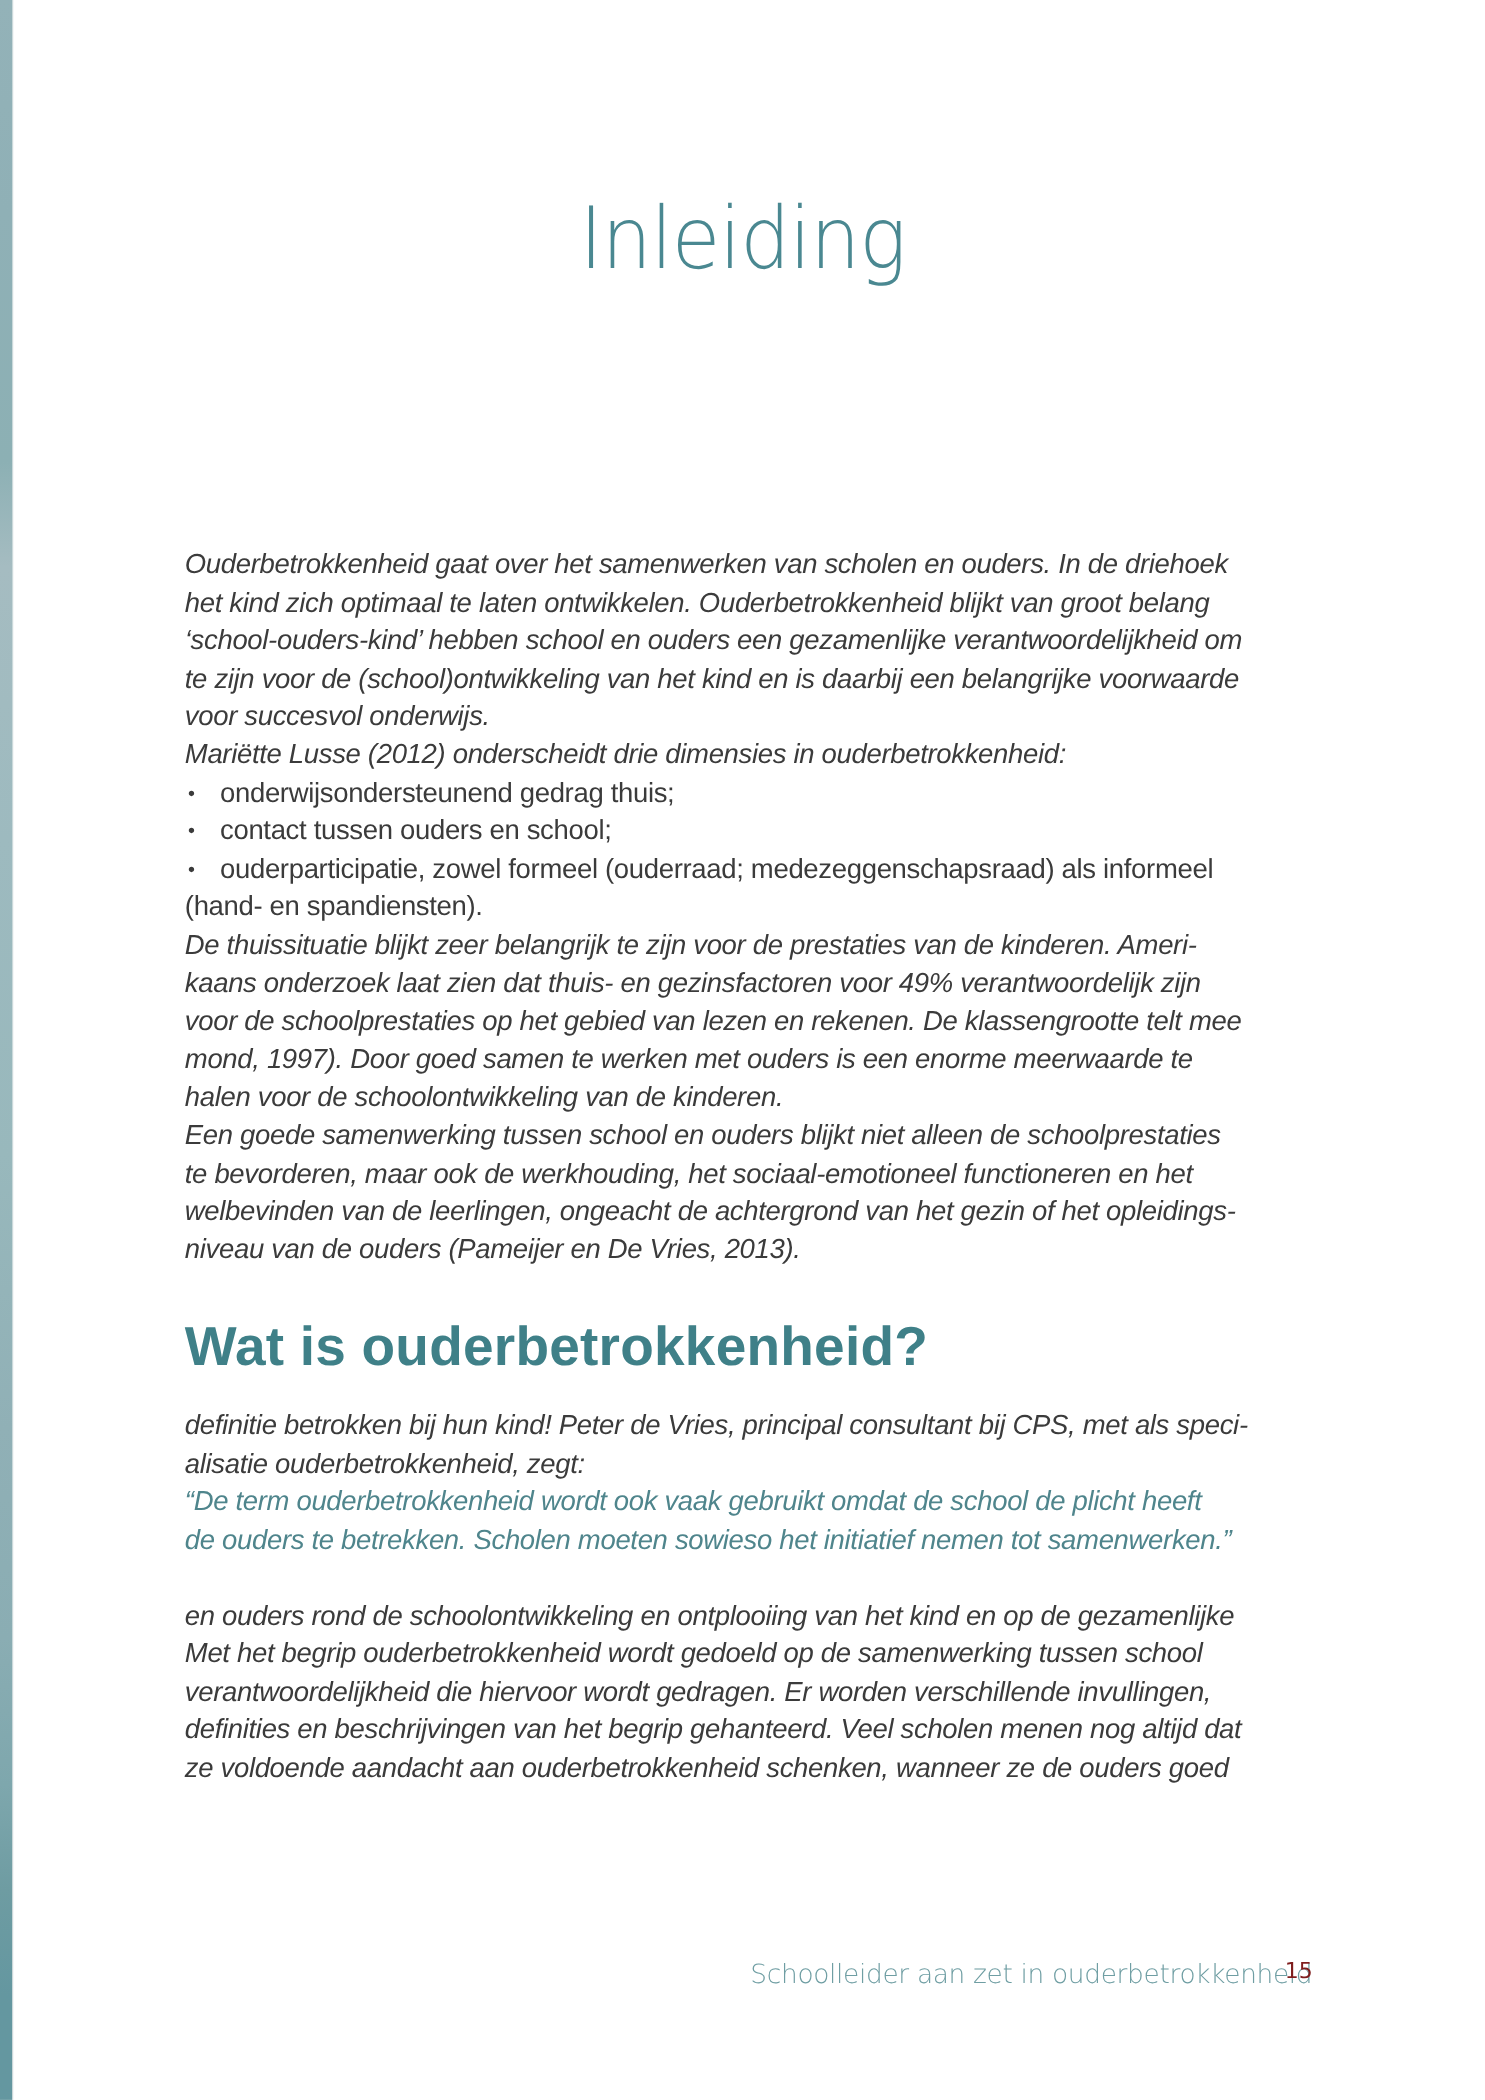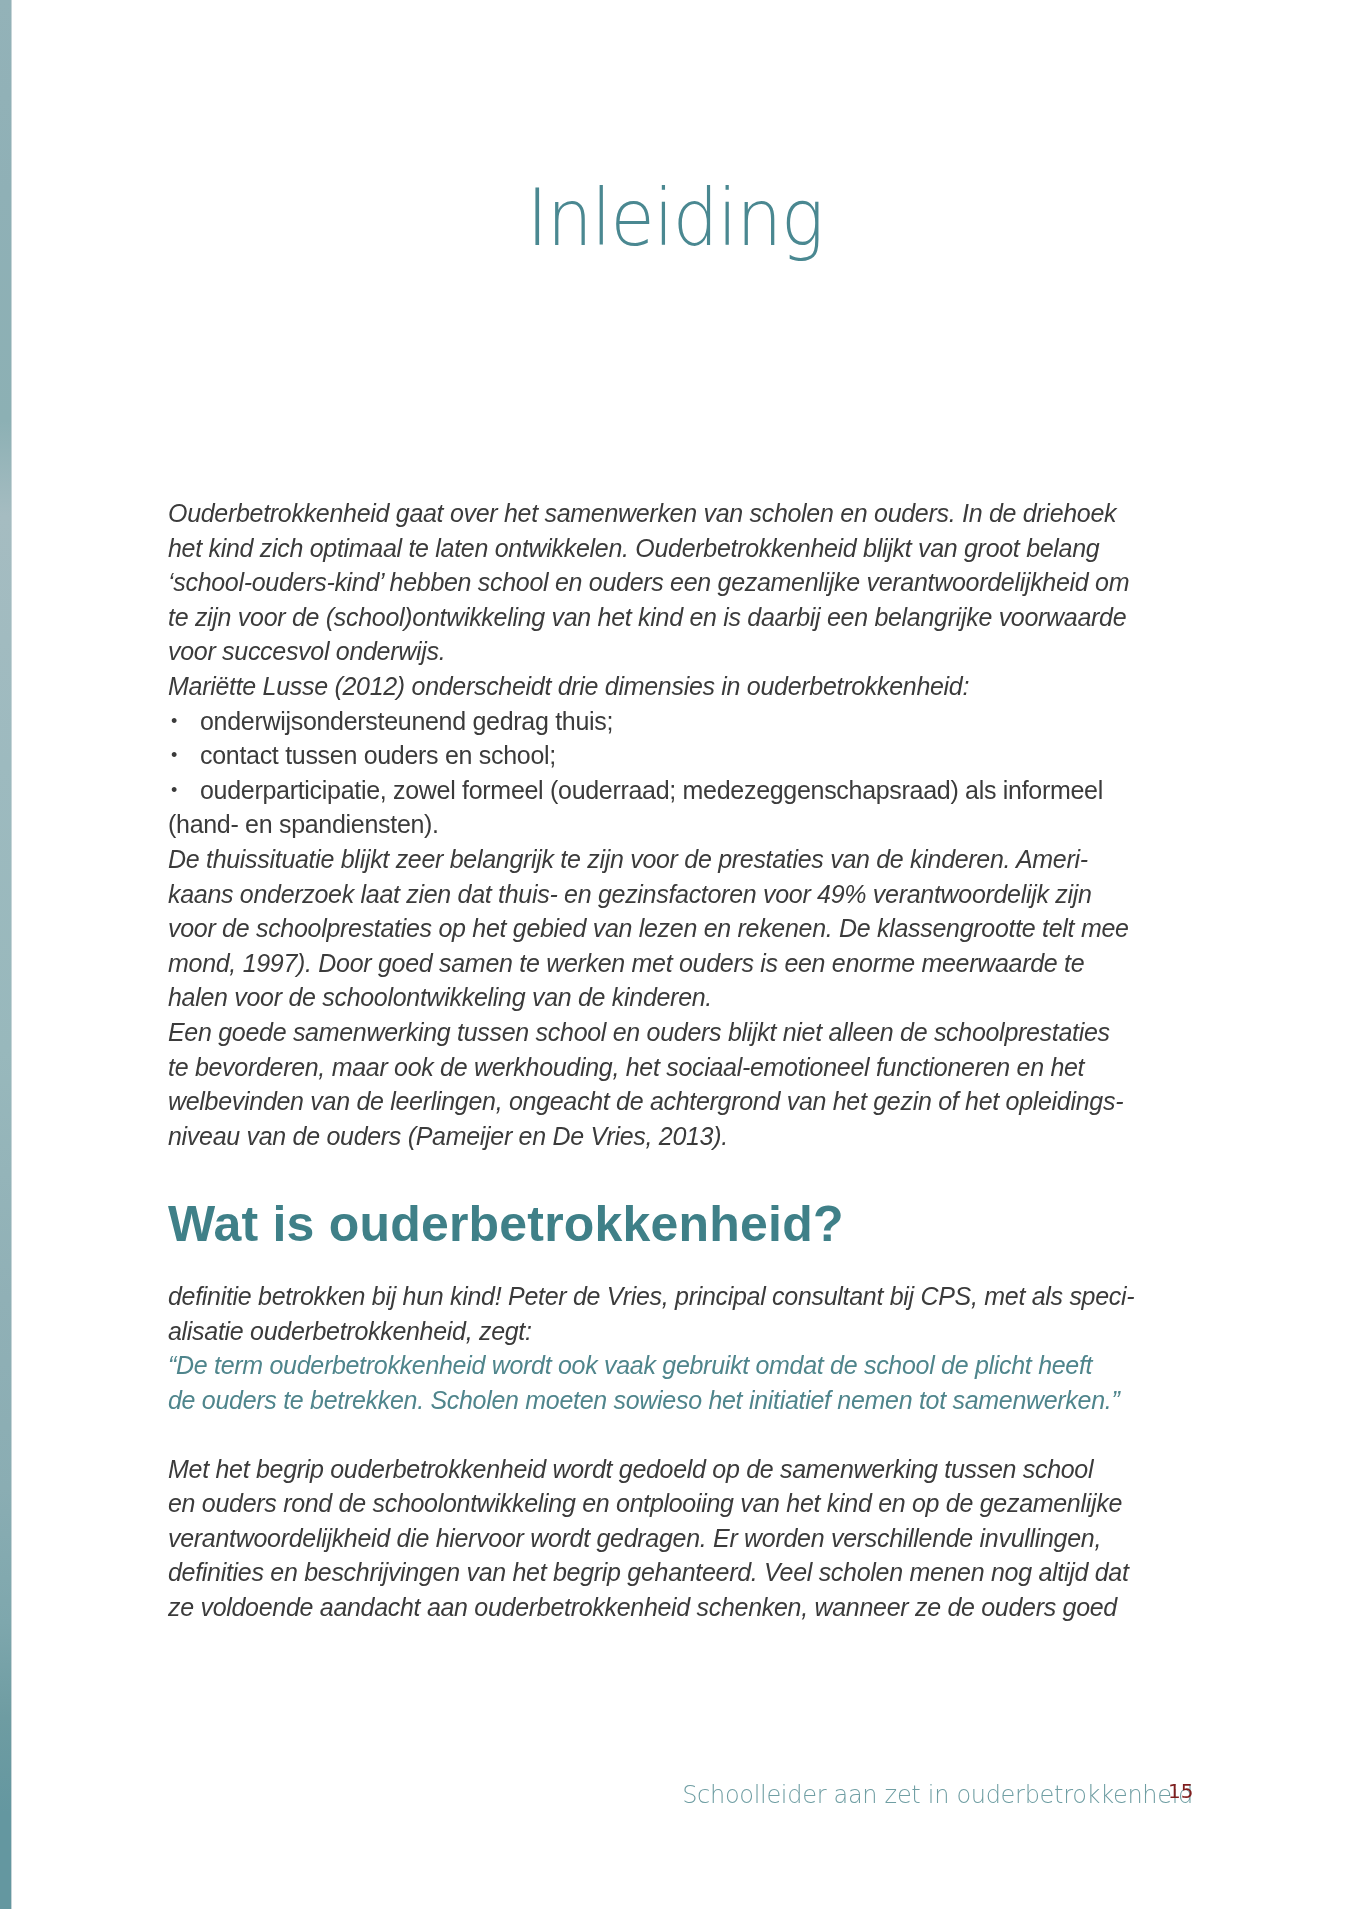--- a/index.html
+++ b/index.html
@@ -192,22 +192,22 @@
     <span class="para-line">definitie betrokken bij hun kind! Peter de Vries, principal consultant bij CPS, met als speci-</span>
     <span class="para-line">alisatie ouderbetrokkenheid, zegt:</span>
   </p>
 
   <p class="quote">
     <span class="para-line">“De term ouderbetrokkenheid wordt ook vaak gebruikt omdat de school de plicht heeft</span>
     <span class="para-line">de ouders te betrekken. Scholen moeten sowieso het initiatief nemen tot samenwerken.”</span>
   </p>
 
   <p class="para" style="margin-top:34px;">
+    <span class="para-line">en ouders rond de schoolontwikkeling en ontplooiing van het kind en op de gezamenlijke</span>
     <span class="para-line">Met het begrip ouderbetrokkenheid wordt gedoeld op de samenwerking tussen school</span>
-    <span class="para-line">en ouders rond de schoolontwikkeling en ontplooiing van het kind en op de gezamenlijke</span>
     <span class="para-line">verantwoordelijkheid die hiervoor wordt gedragen. Er worden verschillende invullingen,</span>
     <span class="para-line">definities en beschrijvingen van het begrip gehanteerd. Veel scholen menen nog altijd dat</span>
     <span class="para-line">ze voldoende aandacht aan ouderbetrokkenheid schenken, wanneer ze de ouders goed</span>
   </p>
 </div>
 
 <div class="footer">Schoolleider aan zet in ouderbetrokkenheid</div>
 <div class="footer-num">15</div>
 
 </body></html>

